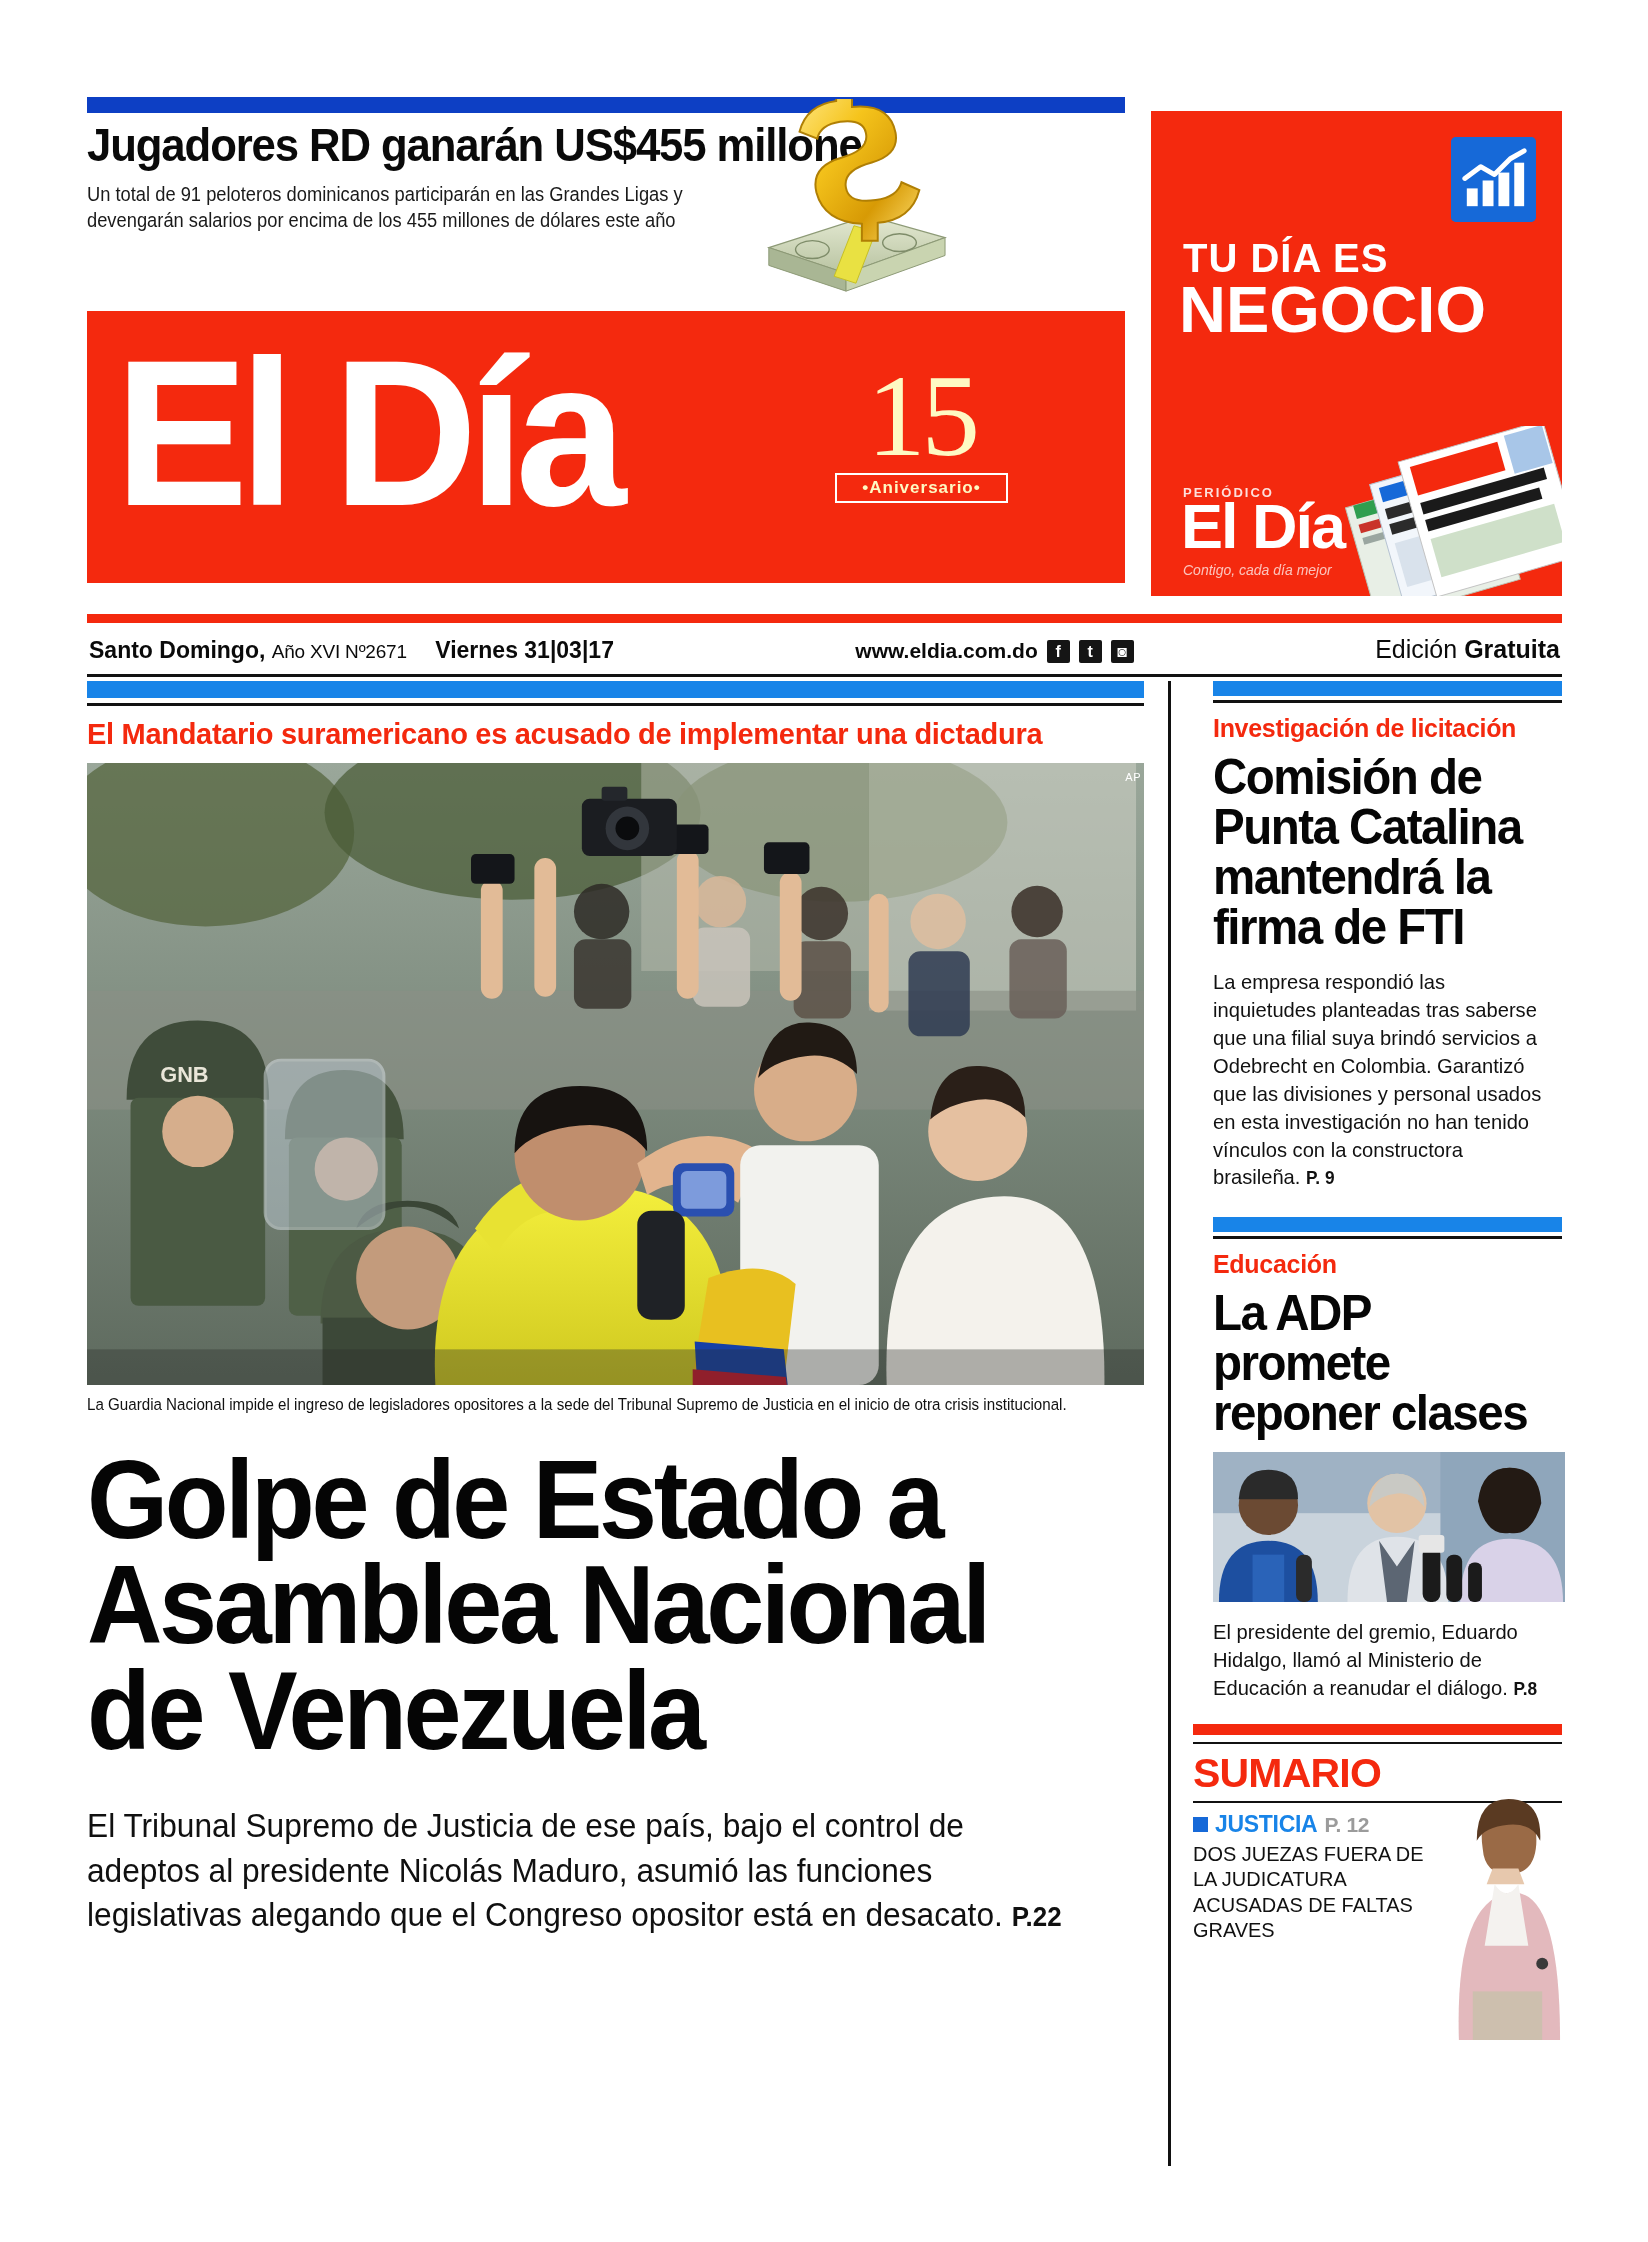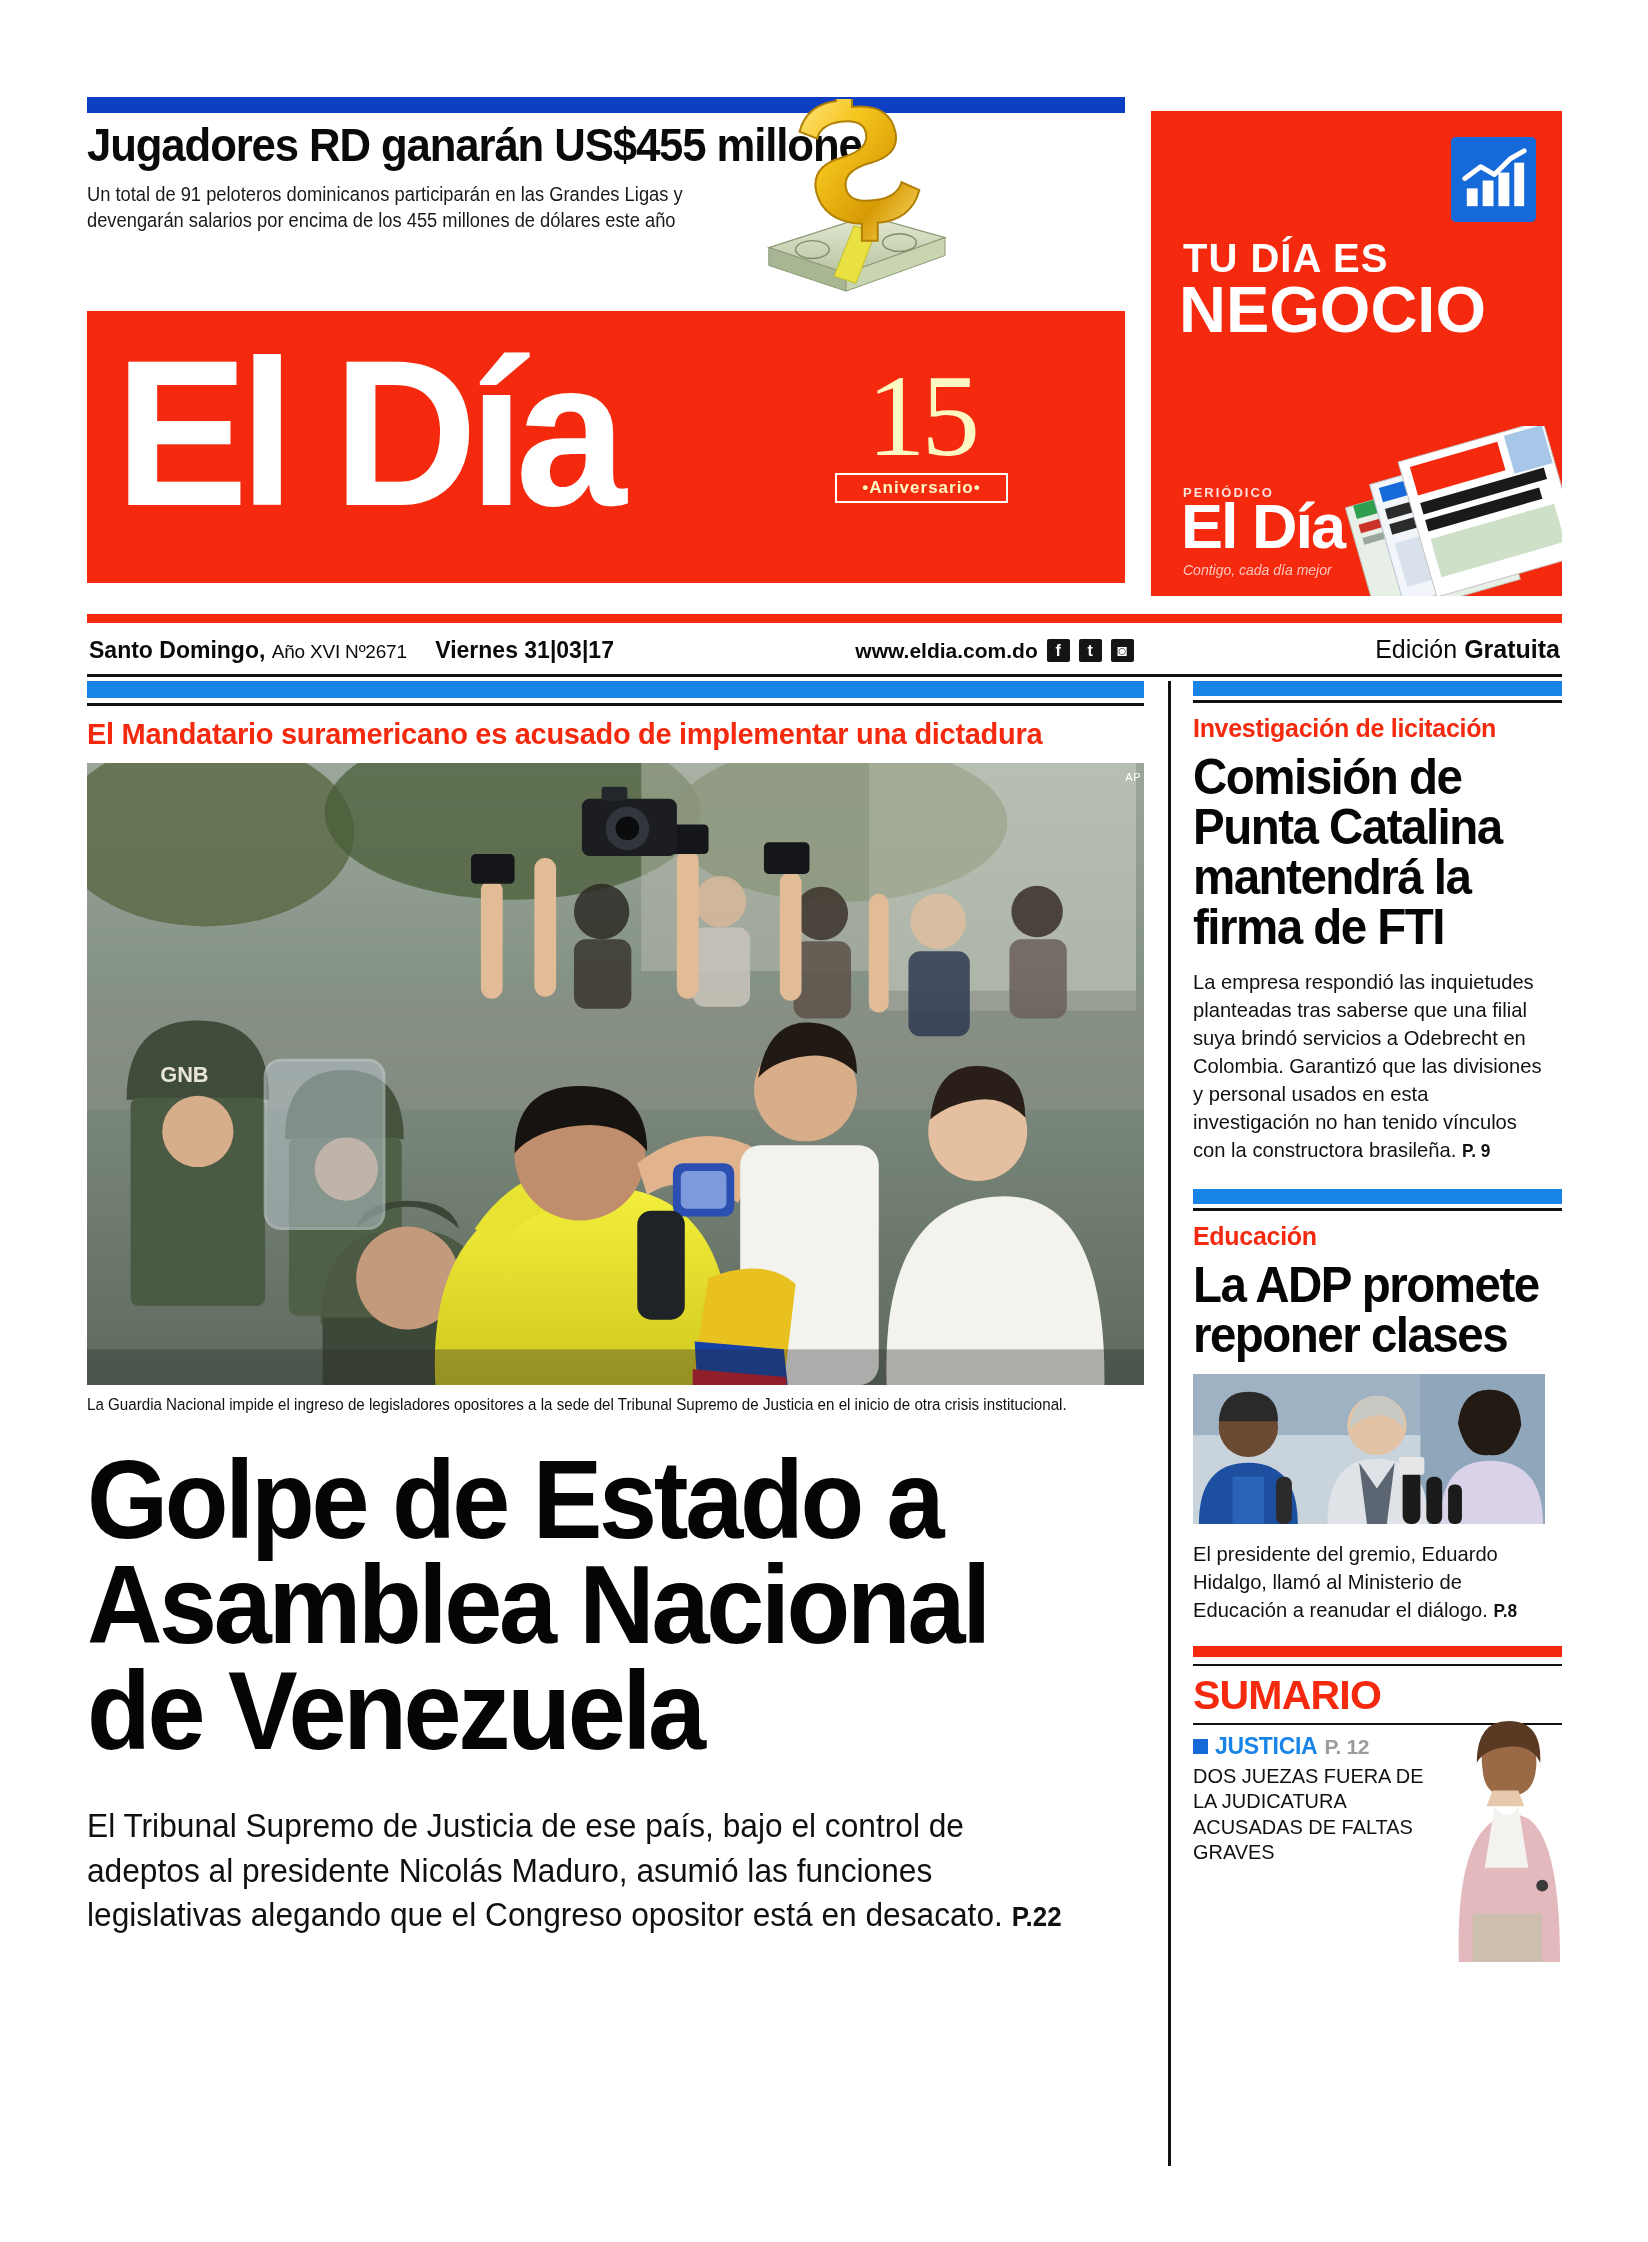--- a/index.html
+++ b/index.html
@@ -224,21 +224,21 @@
     font-size: 19px;
     letter-spacing: -0.2px;
   }
   .dateline .dt {
     margin-left: 22px;
     font-size: 23px;
   }
   .site {
     margin-left: auto;
     display: flex;
-    align-items: flex-start;
+    align-items: flex-end;
     gap: 9px;
   }
   .site-url {
     font-size: 21px;
     font-weight: 700;
     color: #0a0a0a;
     font-family: "Liberation Sans Narrow", "Liberation Sans", sans-serif;
   }
   .sicon {
     width: 23px; height: 23px;
@@ -340,21 +340,21 @@
     transform: scaleX(0.96);
     transform-origin: left top;
     font-family: "Liberation Sans Narrow", "Liberation Sans", sans-serif;
   }
   .mega-deck .ref {
     font-weight: 800;
     font-size: 27px;
   }
 
   
-  .side-block { margin-bottom: 4px; }
+  .side-block { margin-bottom: 4px; margin-left: 20px; }
   .side-bluebar {
     height: 15px;
     background: #1884e8;
     margin-bottom: 4px;
   }
   .side-kicker {
     margin-top: 11px;
     font-size: 25px;
     font-weight: 800;
     color: #f4290e;

